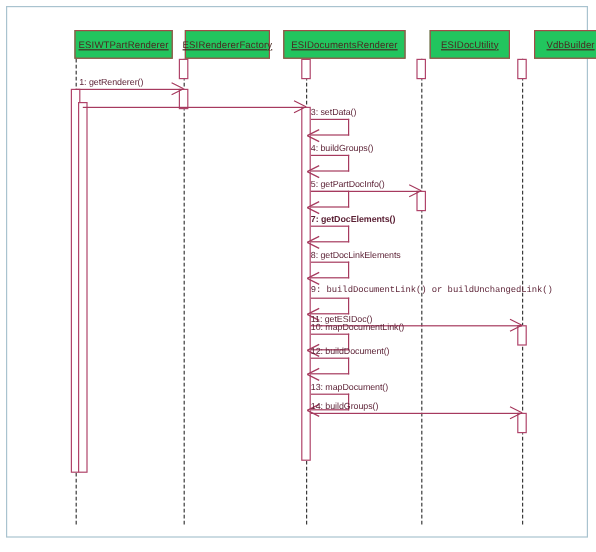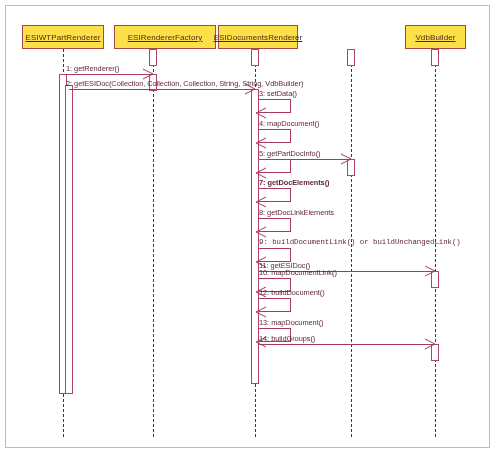--- a/index.html
+++ b/index.html
@@ -25,27 +25,28 @@
     width: 485px;
     height: 443px;
     border: 1px solid #a9c3cf;
     background: #ffffff;
     box-sizing: border-box;
   }
   
   .lifeline-head {
     position: absolute;
     box-sizing: border-box;
-    background: #fde047;
+    background: #22c55e;
     border: 1px solid #a34a48;
     height: 24px;
     display: flex;
     align-items: center;
     justify-content: center;
     z-index: 6;
+    margin-left: 40px;
   }
   .lifeline-head span {
     font-size: 8px;
     color: #4a2a22;
     text-decoration: underline;
     white-space: nowrap;
     letter-spacing: 0.1px;
   }
   
   .lifeline-stem {
@@ -95,25 +96,28 @@
 </style>
 </head>
 <body>
 
 <div id="canvas">
   <div id="frame">
 
     <div class="lifeline-head" style="left:16px;  top:19px; width:82px;">
       <span>ESIWTPartRenderer</span>
     </div>
-    <div class="lifeline-head" style="left:108px; top:19px; width:102px;">
+    <div class="lifeline-head" style="left:108px; top:19px; width:71px;">
       <span>ESIRendererFactory</span>
     </div>
-    <div class="lifeline-head" style="left:212px; top:19px; width:80px;">
+    <div class="lifeline-head" style="left:190px; top:19px; width:102px;">
       <span>ESIDocumentsRenderer</span>
+    </div>
+    <div class="lifeline-head" style="left:312px; top:19px; width:67px;">
+      <span>ESIDocUtility</span>
     </div>
     <div class="lifeline-head" style="left:399px; top:19px; width:61px;">
       <span>VdbBuilder</span>
     </div>
 
     <div class="lifeline-stem" style="left:57px;  top:43px; height:388px;"></div>
     <div class="lifeline-stem" style="left:147px; top:43px; height:388px;"></div>
     <div class="lifeline-stem" style="left:249px; top:43px; height:388px;"></div>
     <div class="lifeline-stem" style="left:345px; top:43px; height:388px;"></div>
     <div class="lifeline-stem" style="left:429px; top:43px; height:388px;"></div>
@@ -142,37 +146,36 @@
       </svg>
     </div>
     <div class="msg-label" style="left:60px; top:58px;text-align:center;">1: getRenderer()</div>
 
     <div class="msg-line" style="left:63px; top:83px; width:186px;"></div>
     <div class="arrow-head" style="left:238px; top:77px;">
       <svg width="12" height="12" viewBox="0 0 12 12">
         <path d="M1 1 L11 6 M1 11 L11 6" stroke="#a63a5e" stroke-width="1" fill="none"></path>
       </svg>
     </div>
-    <div class="msg-label" style="left:60px; top:73px;">2: getESIDoc(Collection, Collection, Collection, String, String, VdbBuilder)</div>
 
     <div class="selfcall" style="left:253px; top:93px; width:32px; height:14px;"></div>
     <div class="arrow-head" style="left:249px; top:101px;">
       <svg width="12" height="12" viewBox="0 0 12 12">
         <path d="M11 1 L1 6 M11 11 L1 6" stroke="#a63a5e" stroke-width="1" fill="none"></path>
       </svg>
     </div>
     <div class="msg-label" style="left:253px; top:83px;">3: setData()</div>
 
     <div class="selfcall" style="left:253px; top:123px; width:32px; height:14px;"></div>
     <div class="arrow-head" style="left:249px; top:131px;">
       <svg width="12" height="12" viewBox="0 0 12 12">
         <path d="M11 1 L1 6 M11 11 L1 6" stroke="#a63a5e" stroke-width="1" fill="none"></path>
       </svg>
     </div>
-    <div class="msg-label" style="left:253px; top:113px;">4: mapDocument()</div>
+    <div class="msg-label" style="left:253px; top:113px;">4: buildGroups()</div>
 
     <div class="selfcall" style="left:253px; top:153px; width:32px; height:14px;"></div>
     <div class="arrow-head" style="left:249px; top:161px;">
       <svg width="12" height="12" viewBox="0 0 12 12">
         <path d="M11 1 L1 6 M11 11 L1 6" stroke="#a63a5e" stroke-width="1" fill="none"></path>
       </svg>
     </div>
     <div class="msg-label" style="left:253px; top:143px;">5: getPartDocInfo()</div>
 
     <div class="msg-line" style="left:253px; top:153px; width:92px;"></div>

